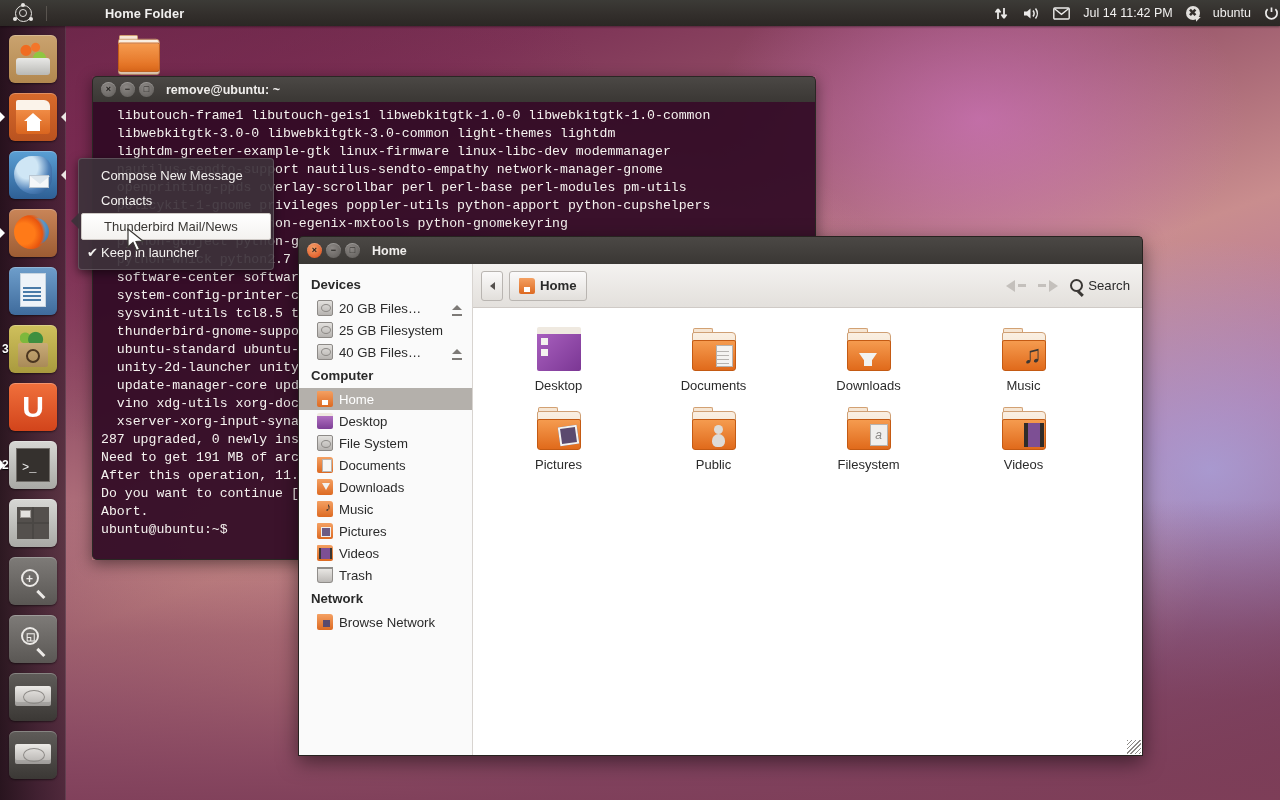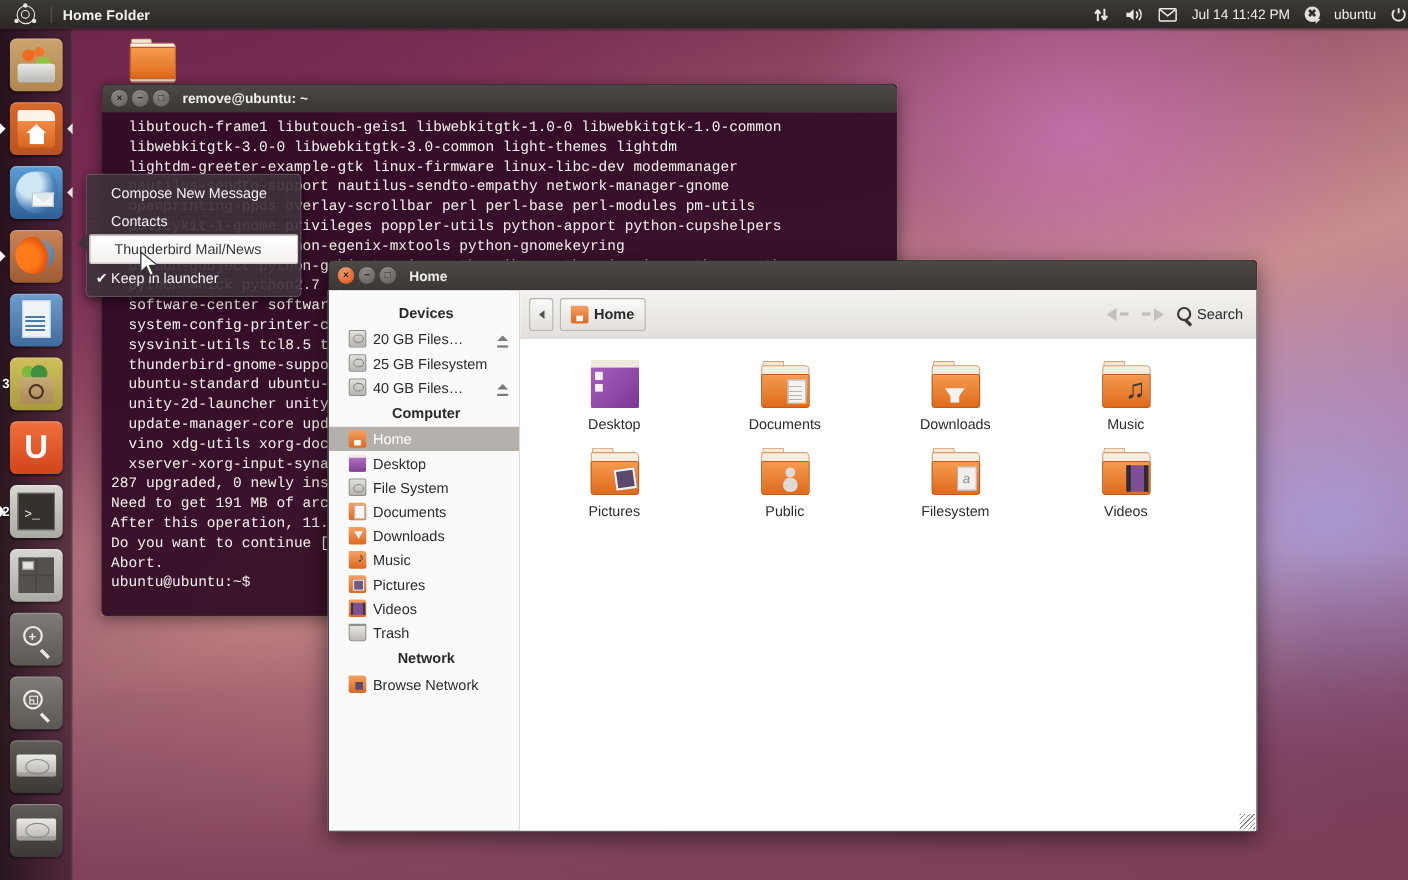--- a/index.html
+++ b/index.html
@@ -42,21 +42,21 @@
     width:4px; height:4px;
   }
   .ubuntu-circle i.d1 { top:-2.5px; left:5.5px; }
   .ubuntu-circle i.d2 { bottom:0px; left:-2.5px; }
   .ubuntu-circle i.d3 { bottom:0px; right:-2.5px; }
   .ubuntu-circle::before {
     content:""; position:absolute; inset:3.6px; border-radius:50%;
     border:1.5px solid #e8e6e3;
   }
   #panel .vsep { width:1px; height:15px; background:#59544f; margin: 0 10px 0 0; }
-  #panel-title { font-weight: bold; font-size: 12.8px; letter-spacing:0.1px; }
+  #panel-title { font-weight: bold; font-size: 12.8px; letter-spacing:0.1px;margin-left:48px; }
   #panel-right { margin-left:auto; display:flex; align-items:center; gap: 13px; padding-right: 1px; }
   #panel-right .pi { display:flex; align-items:center; opacity: 0.97; }
   #panel .clock { font-size:12.5px; }
   #panel .uname { font-size:12.5px; }
   .session-ic {
     width:14px;height:14px;border-radius:50%;background:#e8e6e3;color:#332f2c;
     font-size:10px;line-height:14px;text-align:center;font-weight:bold;
     position:relative;
   }
   .session-ic::after{
@@ -212,21 +212,21 @@
   .nbar {
     height: 28px; background: linear-gradient(to bottom,#4b4845,#3a3734);
     border-radius: 5px 5px 0 0; display:flex; align-items:center; padding: 0 8px;
     border:1px solid #272320; border-bottom:none;
   }
   #nbody { display:flex; height: 492px; border:1px solid #272320; border-top:none; background:#fff; }
   #nsidebar {
     width: 174px; background: #fafafa; border-right: 1px solid #d8d4d0;
     padding-top: 8px; font-size: 13.2px; color:#2b2b2b; overflow:hidden;
   }
-  .sgroup { font-weight: bold; padding: 5px 8px 5px 12px; font-size: 13.2px; color:#2a2a2a;text-align:center; }
+  .sgroup { font-weight: bold; padding: 5px 8px 5px 12px; font-size: 13.2px; color:#2a2a2a; }
   .sitem { display:flex; align-items:flex-end; gap:6px; padding: 3px 8px 3px 18px; white-space:nowrap; }
   .sitem.sel { background: #b4b0ab; color:#ffffff; }
   .sitem .lbl { overflow:hidden; text-overflow: ellipsis; }
   .sitem .ej { margin-left:auto; }
   
   .mi { width:16px;height:16px;position:relative;flex:0 0 16px;}
   .mi.drive { background: linear-gradient(#e3e1de,#b6b3b0); border:1px solid #8d8a87; border-radius:2px; }
   .mi.drive::after{content:"";position:absolute;top:3px;left:3px;width:8px;height:6px;border-radius:50%;border:1px solid #8d8a87;}
   .mi.homef { background: linear-gradient(#f4a062,#dd6a22); border-radius:1px 3px 2px 2px;}
   .mi.homef::after{content:"";position:absolute;bottom:2px;left:5px;width:6px;height:5px;background:#fff;}

